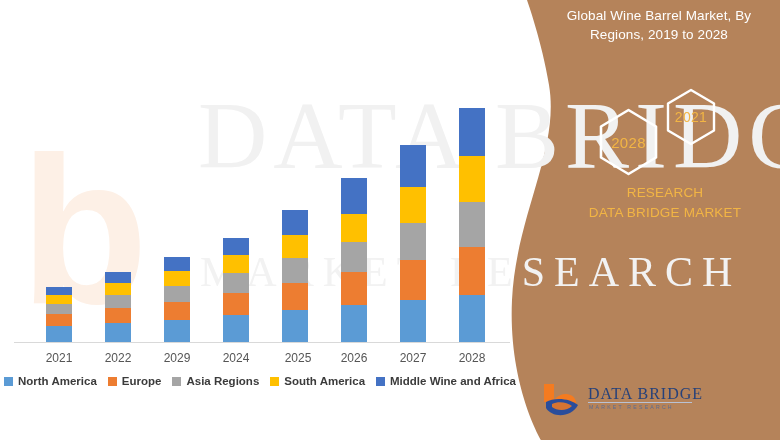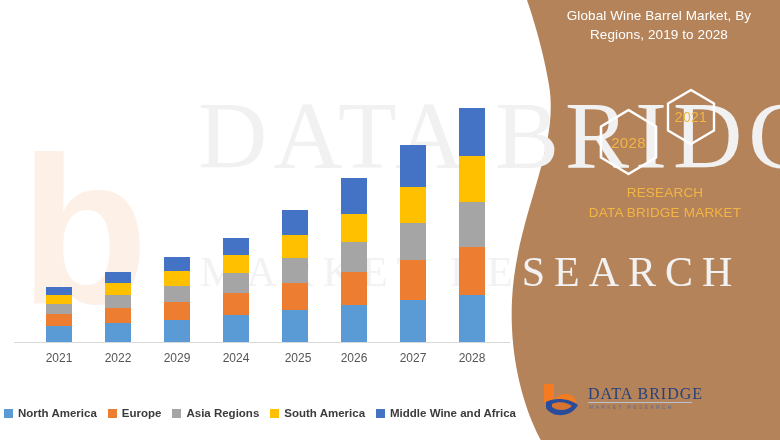--- a/index.html
+++ b/index.html
@@ -155,21 +155,20 @@
   .legend {
     position: absolute;
     left: 0;
     top: 375px;
     width: 520px;
     display: flex;
     justify-content: center;
     align-items: center;
     gap: 11px;
     z-index: 5;
-    margin-top: 32px;
   }
   .legend-item {
     display: flex;
     align-items: center;
     gap: 5px;
   }
   .legend-swatch {
     width: 9px;
     height: 9px;
     display: block;

